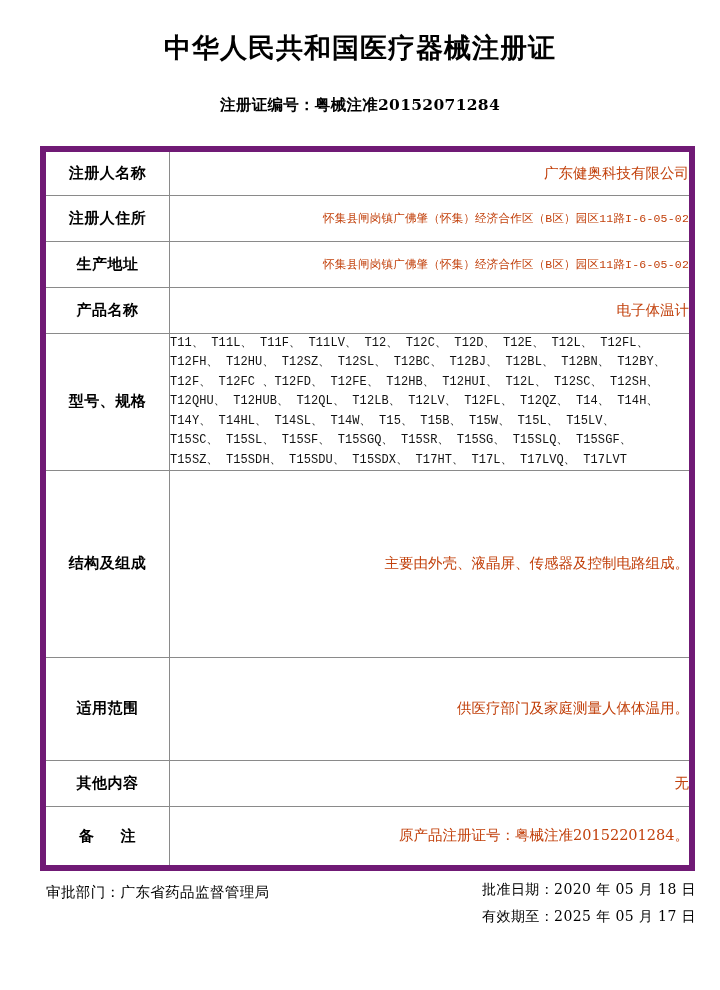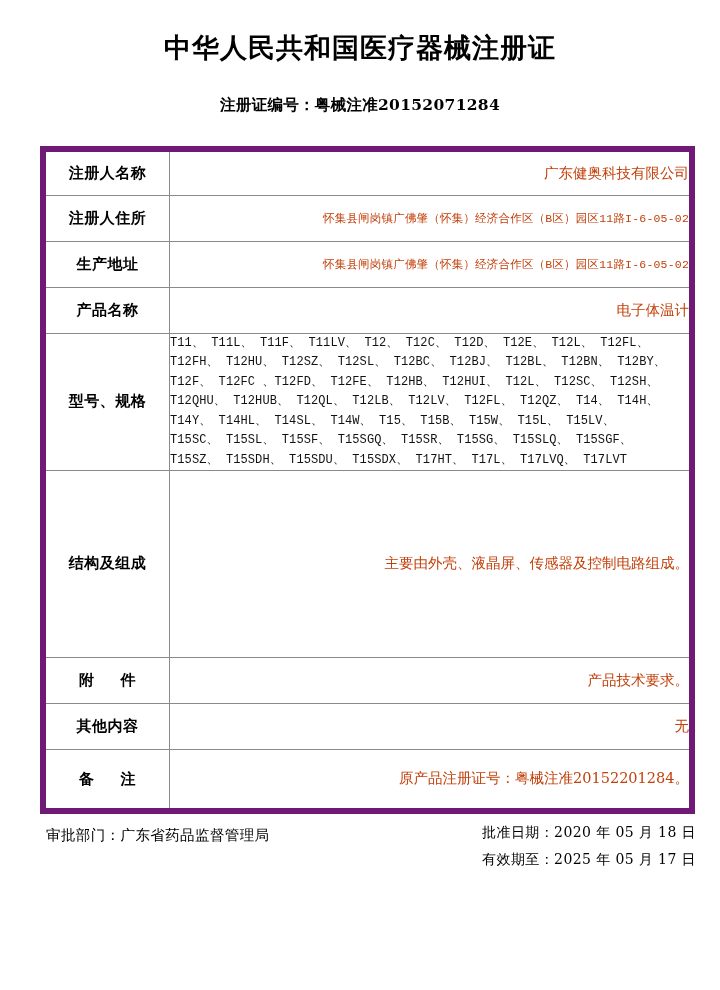--- a/index.html
+++ b/index.html
@@ -168,25 +168,25 @@
 T14Y、 T14HL、 T14SL、 T14W、 T15、 T15B、 T15W、 T15L、 T15LV、
 T15SC、 T15SL、 T15SF、 T15SGQ、 T15SR、 T15SG、 T15SLQ、 T15SGF、
 T15SZ、 T15SDH、 T15SDU、 T15SDX、 T17HT、 T17L、 T17LVQ、 T17LVT</td>
       </tr>
 
       <tr style="height:187px;">
         <td class="lbl">结构及组成</td>
         <td class="val big">主要由外壳、液晶屏、传感器及控制电路组成。</td>
       </tr>
 
-
-      <tr class="r-h46">
-        <td class="lbl spaced"><span>附</span><span class="gap"></span><span>件</span></td>
-        <td class="val big">产品技术要求。</td>
-      </tr>
+      <tr style="height:103px;">
+        <td class="lbl">适用范围</td>
+        <td class="val big">供医疗部门及家庭测量人体体温用。</td>
+      </tr>
+
 
       <tr class="r-h46">
         <td class="lbl">其他内容</td>
         <td class="val big">无</td>
       </tr>
 
       <tr style="height:62px;">
         <td class="lbl spaced"><span>备</span><span class="gap"></span><span>注</span></td>
         <td class="val big">原产品注册证号：粤械注准20152201284。</td>
       </tr>

